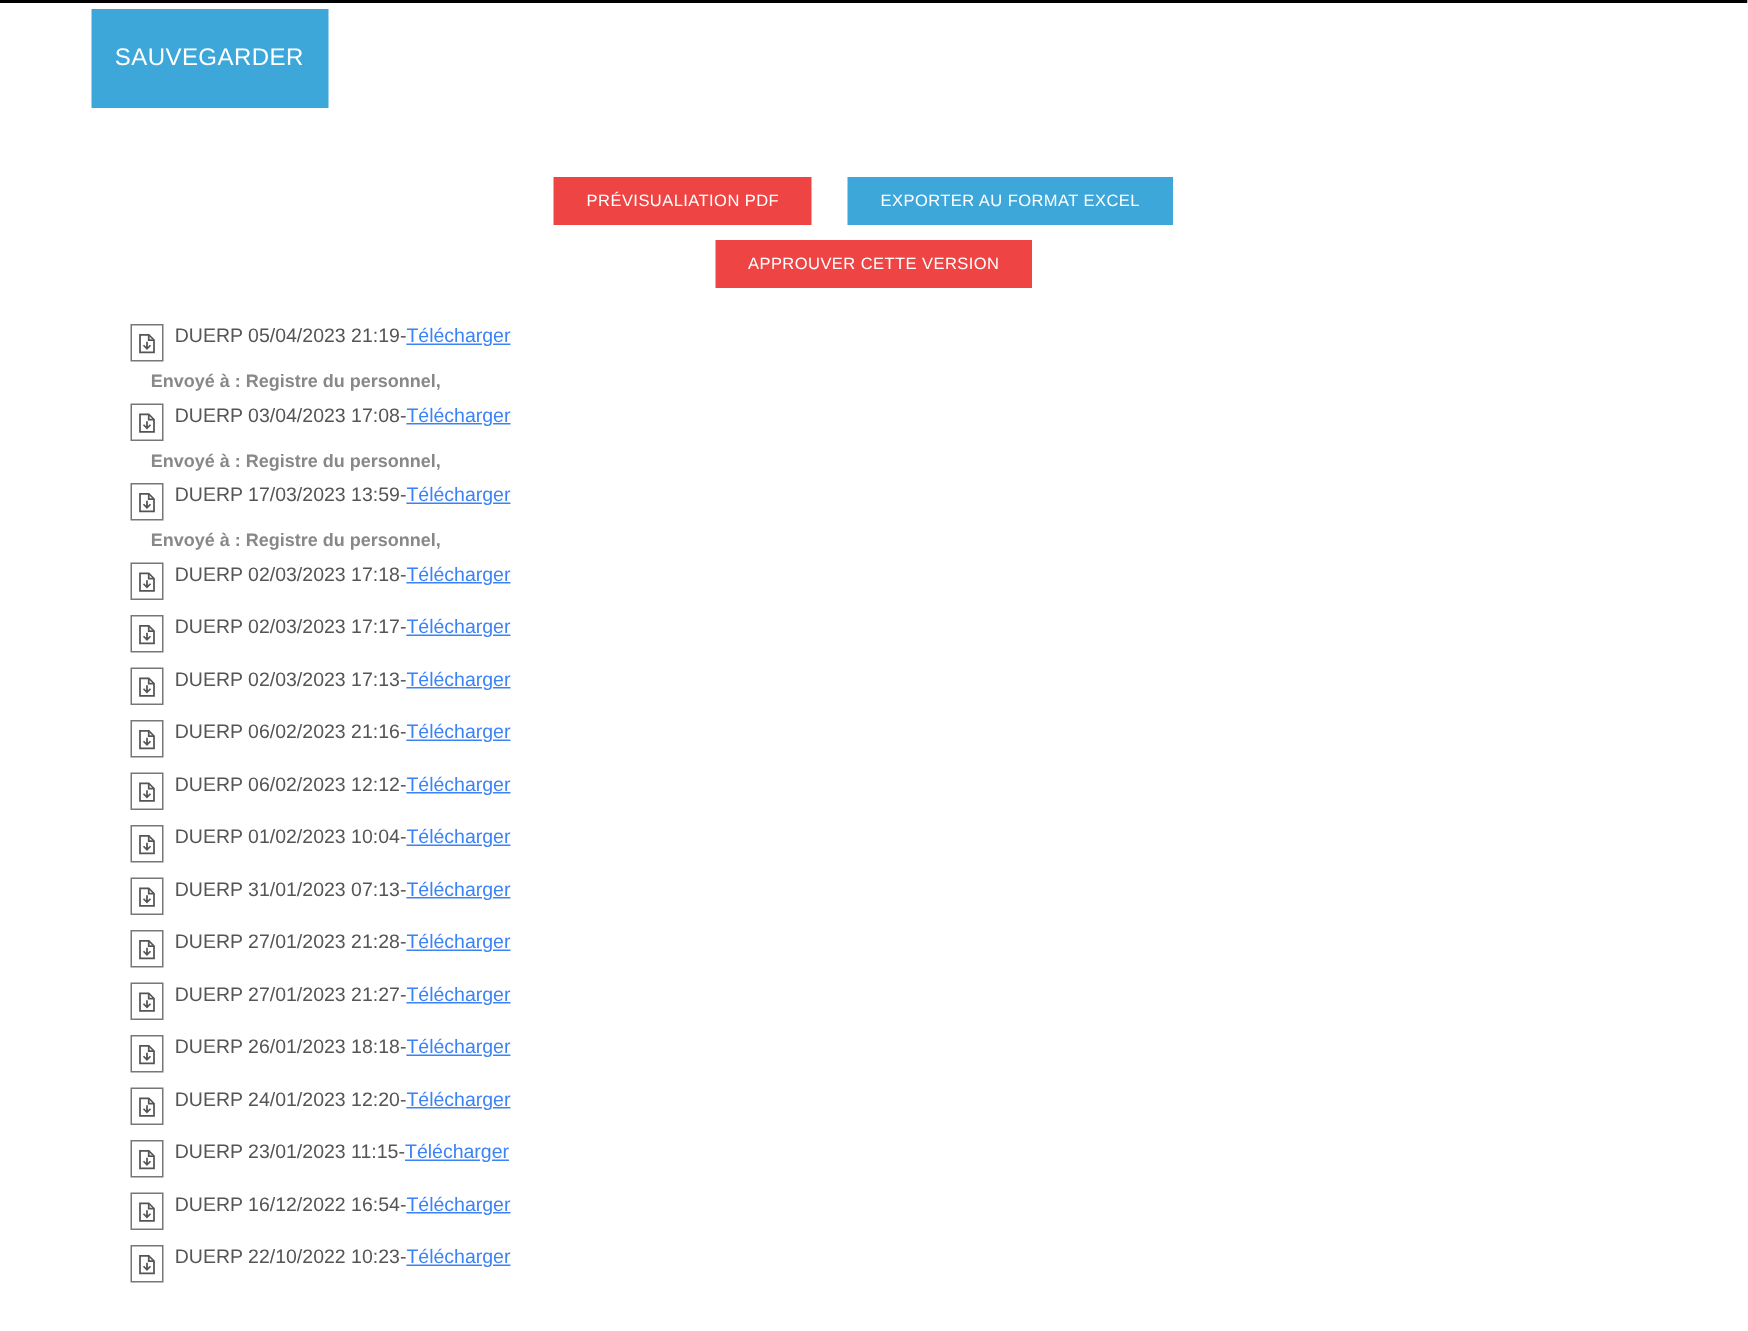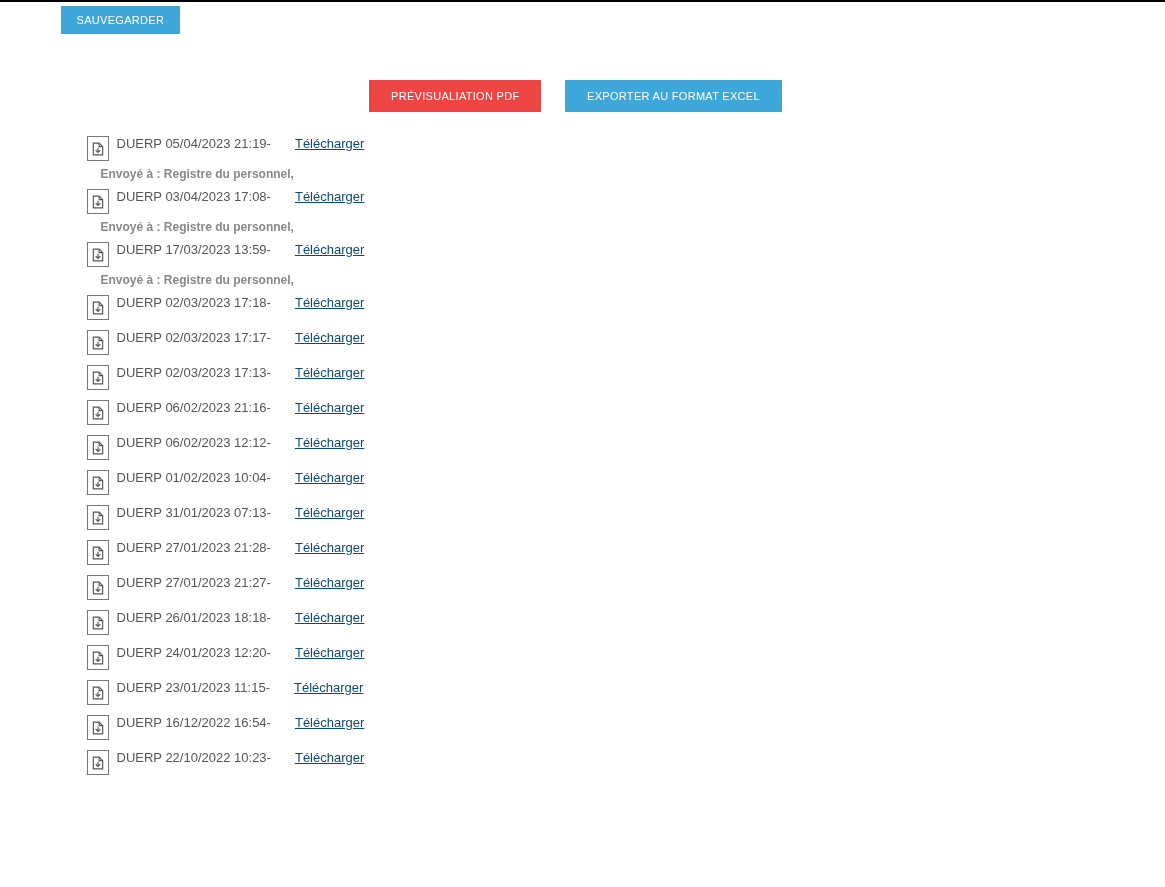--- a/index.html
+++ b/index.html
@@ -15,22 +15,22 @@
     }
     .content {
       max-width: 1044px;
       margin: 0 auto;
       padding: 0 0 40px 0;
     }
     .save-btn {
       background: #3da7d9;
       color: #fff;
       border: none;
-      padding: 8px 16px;
-      font-size: 11px;
+      padding: 24px 16px;
+      font-size: 16px;
       font-weight: 500;
       letter-spacing: 0.3px;
       cursor: pointer;
       margin-top: 4px;
       margin-left: 0;
     }
     .button-row {
       text-align: center;
       margin-top: 46px;
     }
@@ -90,24 +90,23 @@
     }
     .pdf-icon-box svg {
       width: 14px;
       height: 14px;
     }
     .version-text {
       color: #555;
       font-size: 13px;
     }
     .download-link {
-      color: #0c4a6e;
+      color: #3b82f6;
       text-decoration: underline;
       cursor: pointer;
-      margin-left: 24px;
     }
     .sub-line {
       color: #888;
       font-size: 12px;
       font-weight: bold;
       margin-left: 14px;
       margin-bottom: 6px;
       margin-top: -2px;
     }
   </style>
@@ -117,20 +116,23 @@
 <div class="topbar"></div>
 
 <div class="content">
 
   <button class="save-btn">SAUVEGARDER</button>
 
   <div class="button-row">
     <button class="btn-dark">PRÉVISUALIATION PDF</button>
     <button class="btn-light">EXPORTER AU FORMAT EXCEL</button>
   </div>
+  <div class="button-row-2">
+    <button class="btn-dark">APPROUVER CETTE VERSION</button>
+  </div>
 
 
   <div class="versions-list" id="versions-list">
       <div class="version-row">
         <span class="pdf-icon-box">
           <svg viewBox="0 0 24 24" fill="none" stroke="#555" stroke-width="2">
             <path d="M4 2 L14 2 L20 8 L20 22 L4 22 Z"></path>
             <path d="M14 2 L14 8 L20 8"></path>
             <path d="M8 14 L12 18 L16 14 M12 10 L12 18"></path>
           </svg>

